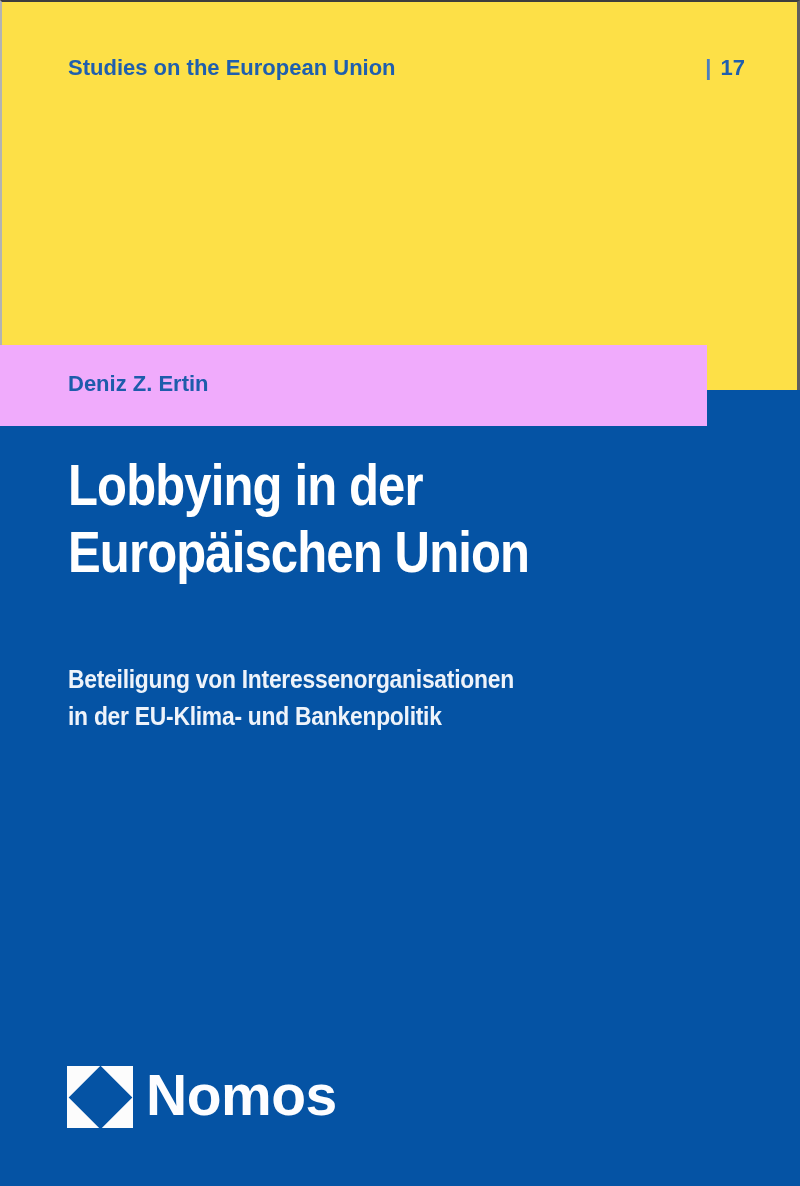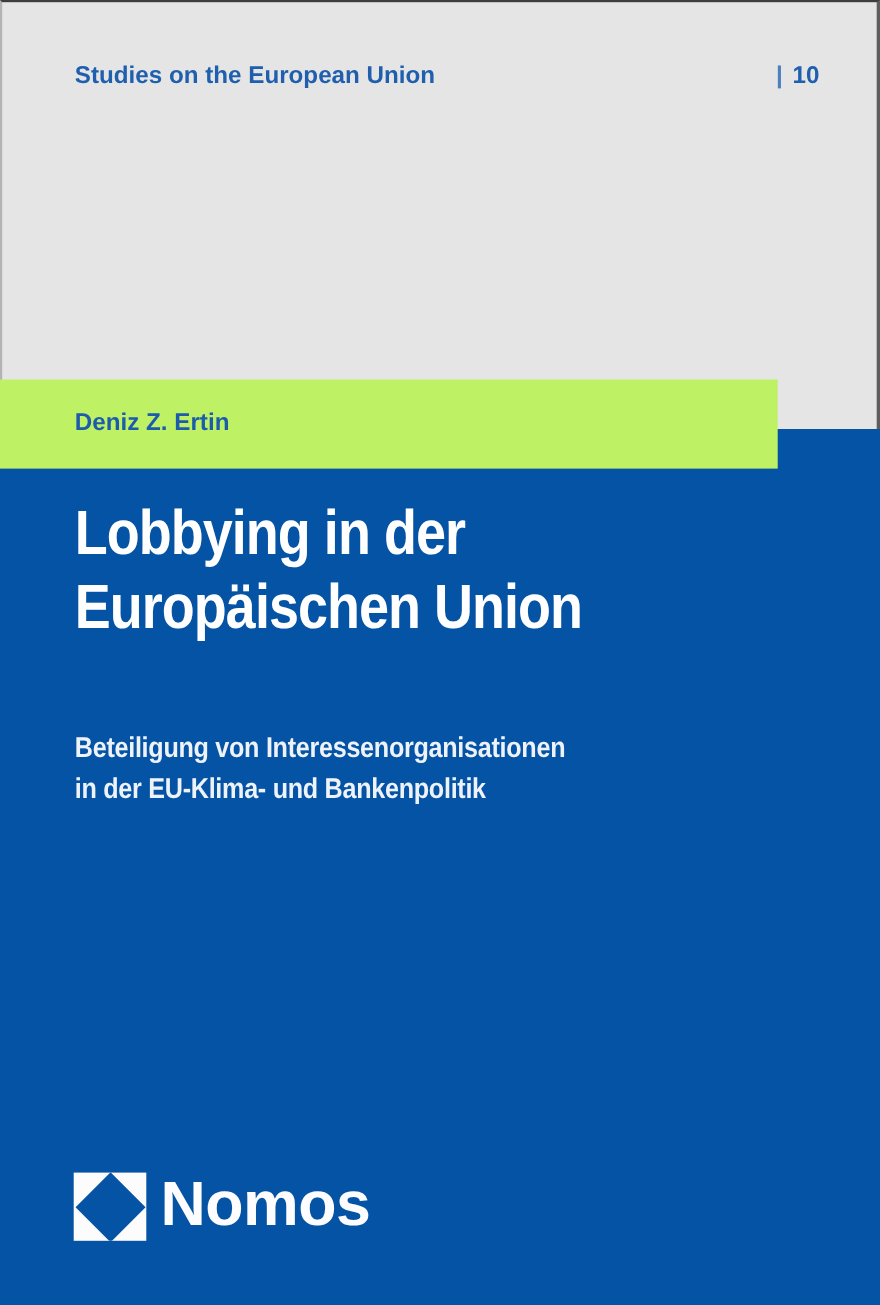--- a/index.html
+++ b/index.html
@@ -14,21 +14,21 @@
     overflow: hidden;
     background: #0553a4;
     font-family: "Liberation Sans", sans-serif;
   }
   
   .white-top {
     position: absolute;
     top: 0; left: 0;
     width: 800px;
     height: 390px;
-    background: #e5e5e5;
+    background: #fde047;
     border-top: 2px solid #3d3d3d;
     border-left: 2px solid #b3b3b3;
     border-right: 3px solid #5e5e5e;
     box-sizing: border-box;
     z-index: 1;
   }
   .series-row {
     position: absolute;
     left: 66px;
     right: 52px;
@@ -49,21 +49,21 @@
     color: #4a7fc0;
     font-weight: bold;
   }
   
   .yellow-band {
     position: absolute;
     top: 345px;
     left: 0;
     width: 707px;
     height: 81px;
-    background: #bef264;
+    background: #f0abfc;
     z-index: 2;
   }
   .author {
     position: absolute;
     left: 68px;
     top: 26px;
     color: #1d5cab;
     font-size: 22px;
     font-weight: bold;
   }
@@ -140,21 +140,21 @@
 
 <div class="cover">
 
   <div class="blue-main"></div>
 
   <div class="white-top">
     <div class="series-row">
       <span>Studies on the European Union</span>
       <span class="series-number-group">
         <span class="series-bar">|</span>
-        <span>10</span>
+        <span>17</span>
       </span>
     </div>
   </div>
 
   <div class="yellow-band">
     <div class="author">Deniz Z. Ertin</div>
   </div>
 
   <div class="book-title">
     <div>Lobbying in der</div>

